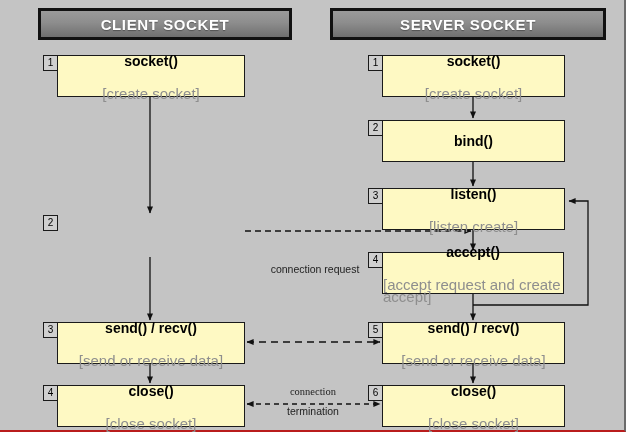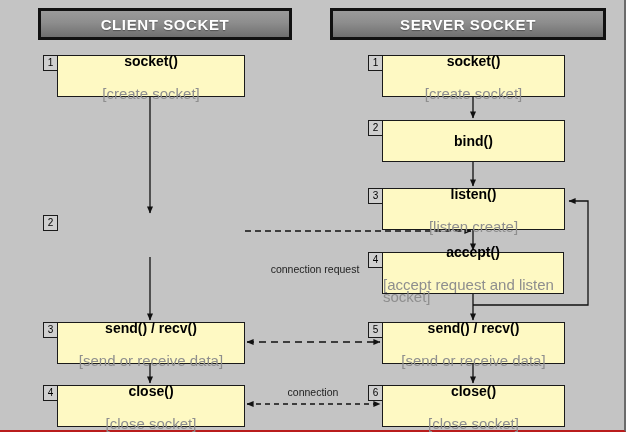--- a/index.html
+++ b/index.html
@@ -167,34 +167,35 @@
   <div class="badge" style="left:368px; top:120px;">2</div>
 
   <div class="step-box" style="left:382px; top:188px; width:183px;text-align:center;">
     <div class="step-title">listen()</div>
     <div class="step-sub">[listen create]</div>
   </div>
   <div class="badge" style="left:368px; top:188px;">3</div>
 
   <div class="step-box" style="left:382px; top:252px; width:182px;">
     <div class="step-title">accept()</div>
-    <div class="step-sub">[accept request and listen socket]</div>
+    <div class="step-sub">[accept request and create accept]</div>
   </div>
   <div class="badge" style="left:368px; top:252px;">4</div>
 
   <div class="step-box" style="left:382px; top:322px; width:183px;">
     <div class="step-title">send() / recv()</div>
     <div class="step-sub">[send or receive data]</div>
   </div>
   <div class="badge" style="left:368px; top:322px;">5</div>
 
   <div class="step-box" style="left:382px; top:385px; width:183px;">
     <div class="step-title">close()</div>
     <div class="step-sub">[close socket]</div>
   </div>
   <div class="badge" style="left:368px; top:385px;">6</div>
 
   <div class="edge-label" style="left:250px; top:215px; width:130px;margin-top:48px;">connection request</div>
 
 
-  <div class="edge-label" style="left:258px; top:386px; width:110px;">connection</div>
+  <div class="edge-label" style="left:258px; top:386px; width:110px;font-family:Liberation Serif, serif;">connection</div>
+  <div class="edge-label" style="left:258px; top:405px; width:110px;">termination</div>
 
 </div>
 
 </body></html>

